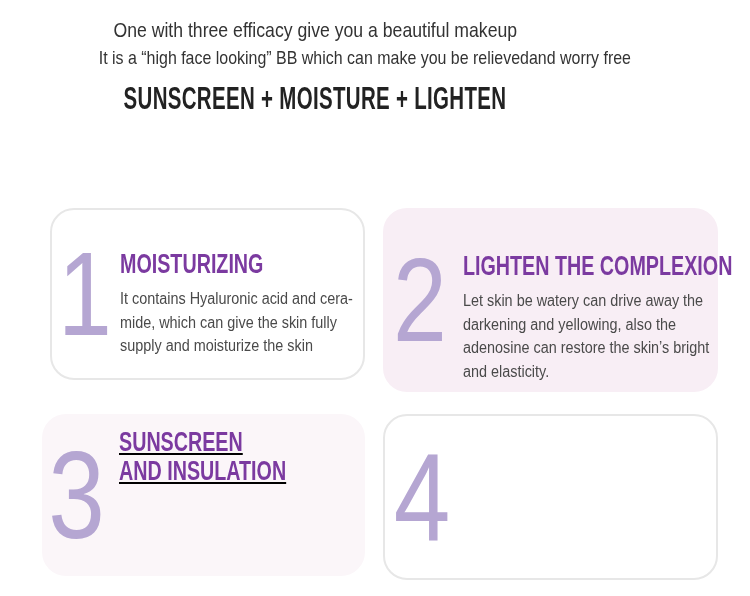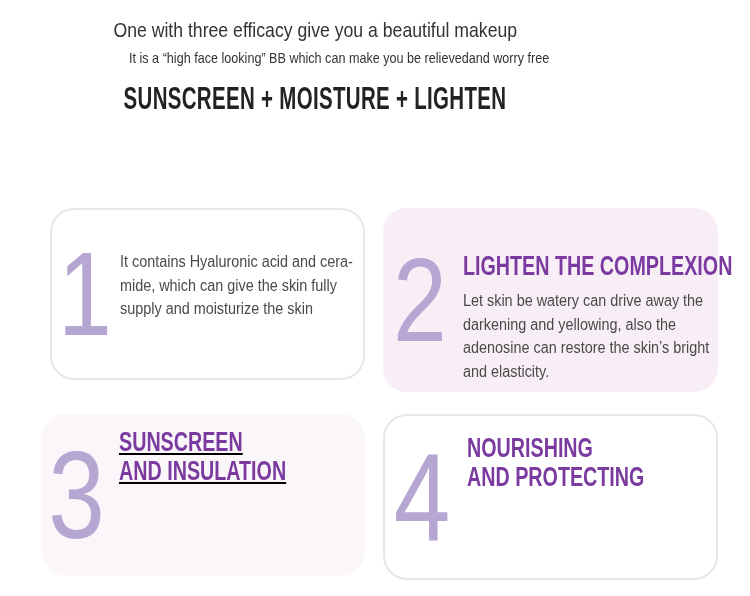--- a/index.html
+++ b/index.html
@@ -26,21 +26,21 @@
   .tagline{
     color:#333;
     white-space:nowrap;
   }
   .tagline .squeeze{
     display:inline-block;
     transform:scaleX(0.84);
     transform-origin:center top;
   }
   .tagline1{font-size:21px;line-height:28px;}
-  .tagline2{font-size:15px;line-height:28px;margin-left:48px;}
+  .tagline2{font-size:19px;line-height:28px;margin-left:48px;}
   .headline{
     margin-top:9px;
     font-size:31px;
     font-weight:bold;
     color:var(--headline-text,#222);
     letter-spacing:0.5px;
     white-space:nowrap;
     text-decoration:underline;
   }
   .headline .squeeze{
@@ -131,20 +131,23 @@
     <p class="tagline tagline1"><span class="squeeze">One with three efficacy  give you a beautiful makeup</span></p>
     <p class="tagline tagline2"><span class="squeeze">It is a “high face looking” BB which can make you be relievedand worry free</span></p>
     <h1 class="headline"><span class="squeeze">SUNSCREEN + MOISTURE + LIGHTEN</span></h1>
   </div>
 
   <div class="grid">
 
     <section class="card card--outline card--1">
       <div class="card-number">1</div>
       <div class="card-content">
+        <h2 class="card-title">
+          <span class="line">MOISTURIZING</span>
+        </h2>
         <div class="card-body">
           <span class="line">It contains Hyaluronic acid and cera-</span>
           <span class="line">mide, which can give the skin fully</span>
           <span class="line">supply and moisturize the skin</span>
         </div>
       </div>
     </section>
 
     <section class="card card--pink card--2">
       <div class="card-number">2</div>
@@ -167,21 +170,17 @@
         <h2 class="card-title">
           <span class="line">SUNSCREEN</span>
           <span class="line">AND INSULATION</span>
         </h2>
       </div>
     </section>
 
     <section class="card card--outline card--4">
       <div class="card-number">4</div>
       <div class="card-content">
-        <h2 class="card-title">
-          <span class="line">NOURISHING</span>
-          <span class="line">AND PROTECTING</span>
-        </h2>
       </div>
     </section>
 
   </div>
 </div>
 
 </body></html>

